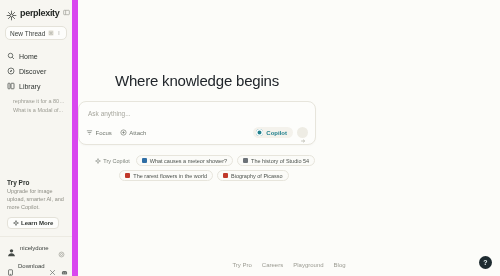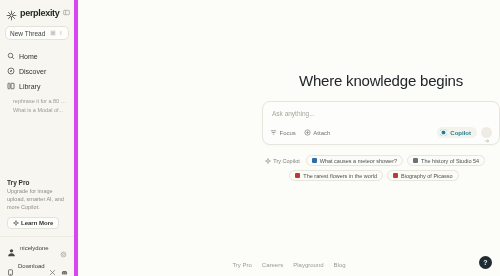--- a/index.html
+++ b/index.html
@@ -8,21 +8,21 @@
     font-family: "Liberation Sans", sans-serif;
     background: #fcfcf9;
     overflow: hidden;
   }
   .app { display: flex; width: 500px; height: 276px; }
 
   
   .sidebar {
     width: 78px; height: 276px;
     background: #f7f6f1;
-    border-right: 4px solid #d946ef;
+    border-right: 6px solid #d946ef;
     display: flex; flex-direction: column;
     padding: 5px 0 0 0;
     position: relative;
   }
   .logo-row {
     display: flex; align-items: center; gap: 3px;
     padding: 2px 6px 0 6px;
   }
   .logo-mark { width: 11px; height: 11px; flex: 0 0 11px; }
   .logo-text {
@@ -110,21 +110,21 @@
   }
   .download-label { font-size: 6px; color: #3a3f3c; }
   .social { margin-left: auto; display: flex; gap: 5px; align-items: center; }
   .social .ic { width: 7px; height: 7px; color: #6a6f6c; }
 
   
   .main {
     flex: 1; height: 276px;
     background: #fcfcf9;
     display: flex; flex-direction: column;
-    align-items: flex-end;
+    align-items: flex-start;
     position: relative;
   }
   .main-center {
     margin-top: 72px;
     width: 238px;
     display: flex; flex-direction: column; align-items: center;
   }
   .headline {
     font-size: 15px; font-weight: 400; color: #21262b;
     letter-spacing: -0.2px;

